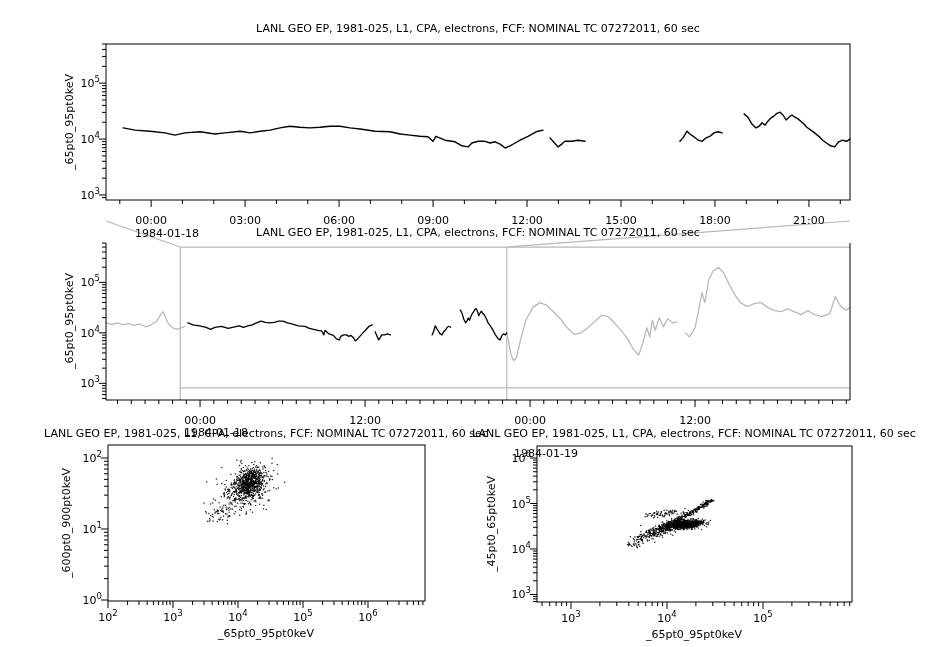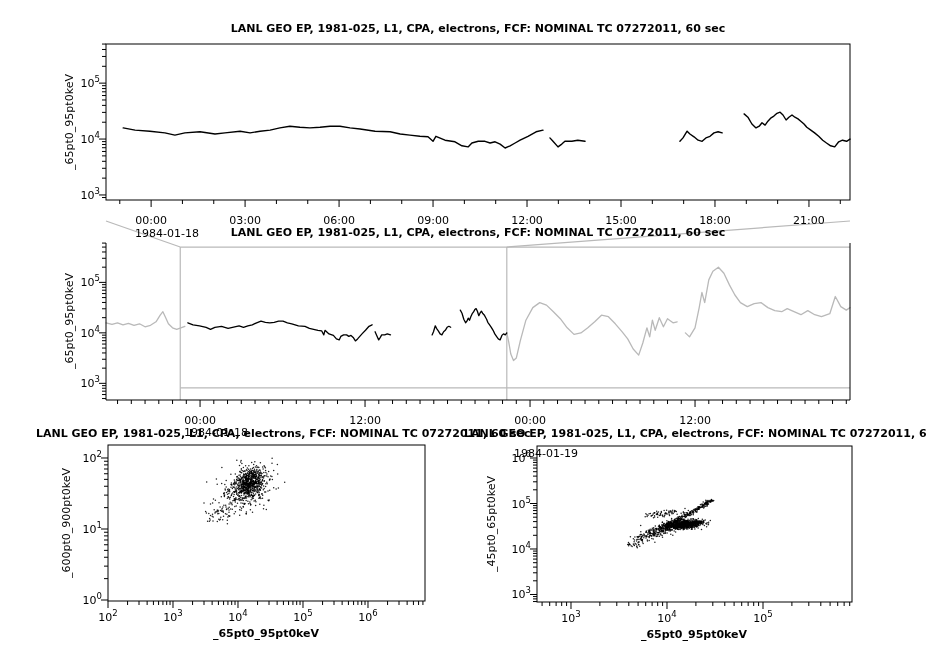--- a/index.html
+++ b/index.html
@@ -1,19 +1,19 @@
 <!DOCTYPE html>
 <html><head>
 <meta charset="utf-8">
 <style>
   html,body{margin:0;padding:0;background:#ffffff;}
   .canvas{position:relative;width:926px;height:647px;background:#ffffff;
           font-family:"DejaVu Sans","Liberation Sans",sans-serif;color:#000;overflow:hidden;}
   .t{position:absolute;font-size:11px;line-height:11px;white-space:nowrap;color:#000;}
-  .ctr{text-align:center;font-weight:bold;}
+  .ctr{text-align:center;}
   .rot{transform:translate(-50%,-50%) rotate(-90deg);}
   svg{position:absolute;left:0;top:0;}
 </style>
 </head>
 <body>
 
 <div class="canvas">
 
   <svg id="plots" width="926" height="647">
       <line x1="180.24875254111993" y1="247.03858520900323" x2="180.24875254111993" y2="400" stroke="#b9b9b9" stroke-width="1.2"></line>

